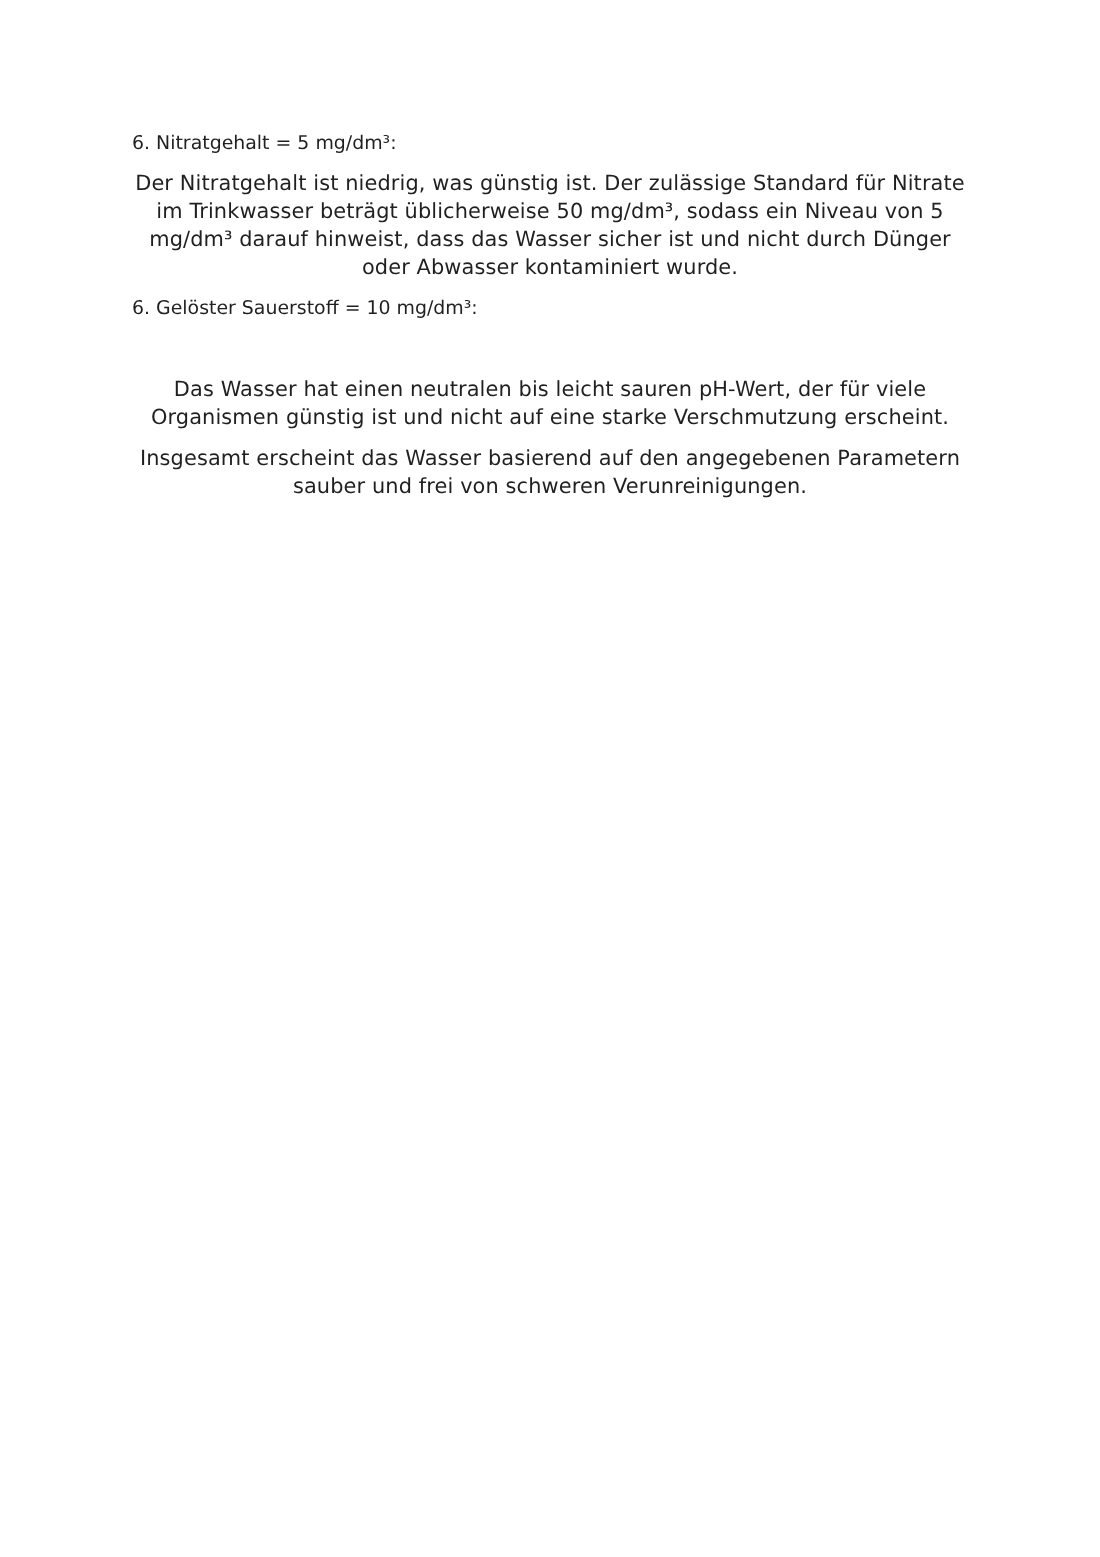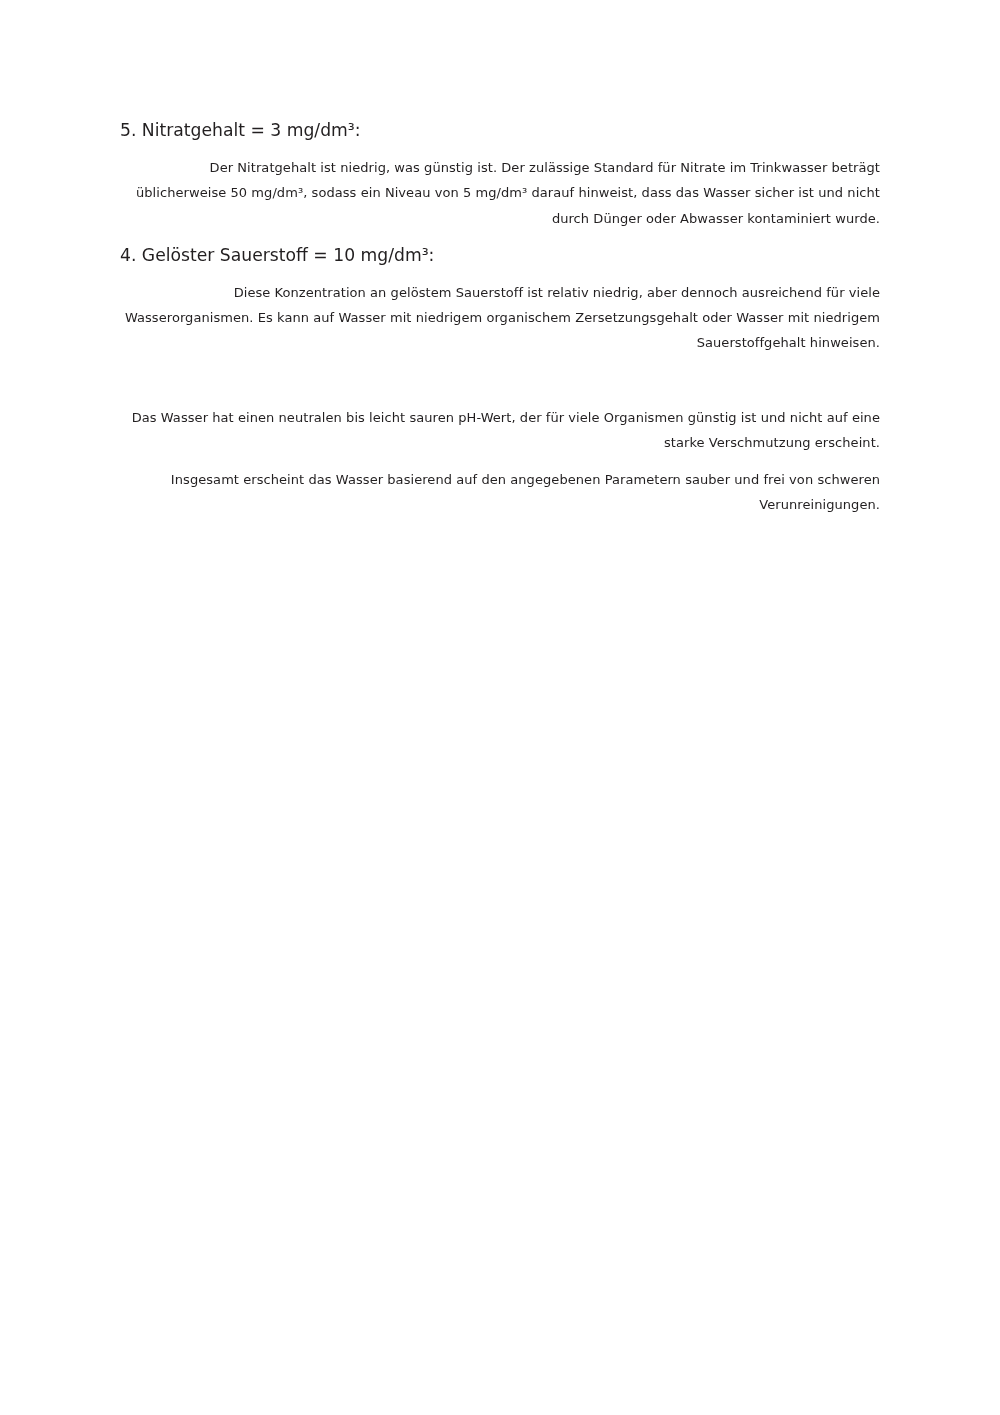--- a/index.html
+++ b/index.html
@@ -21,25 +21,25 @@
     width: 1000px;
     height: 1415px;
     background: #ffffff;
     padding: 118px 120px 0 120px;
   }
   .doc-body {
     width: 760px;
   }
   p.para {
     margin: 0 0 12px 0;
-    font-size: 13px;
+    font-size: 19px;
     line-height: 25.2px;
     letter-spacing: 0.005em;
     color: #221f20;
-    text-align: right;
+    text-align: center;
     white-space: normal;
   }
   p.para:last-child {
     margin-bottom: 0;
   }
   p.heading-line {
     margin: 0 0 12px 0;
     font-size: 17.2px;
     line-height: 25.2px;
     color: #221f20;
@@ -48,27 +48,26 @@
     height: 25px;
     margin: 0 0 12px 0;
   }
 </style>
 </head>
 <body>
 
 <div class="page">
   <div class="doc-body">
 
-    <p class="heading-line">5. Nitratgehalt = 3 mg/dm³:</p>
+    <p class="heading-line">6. Nitratgehalt = 5 mg/dm³:</p>
 
     <p class="para">Der Nitratgehalt ist niedrig, was günstig ist. Der zulässige Standard für Nitrate im Trinkwasser beträgt üblicherweise 50 mg/dm³, sodass ein Niveau von 5 mg/dm³ darauf hinweist, dass das Wasser sicher ist und nicht durch Dünger oder Abwasser kontaminiert wurde.</p>
 
-    <p class="heading-line">4. Gelöster Sauerstoff = 10 mg/dm³:</p>
+    <p class="heading-line">6. Gelöster Sauerstoff = 10 mg/dm³:</p>
 
-    <p class="para">Diese Konzentration an gelöstem Sauerstoff ist relativ niedrig, aber dennoch ausreichend für viele Wasserorganismen. Es kann auf Wasser mit niedrigem organischem Zersetzungsgehalt oder Wasser mit niedrigem Sauerstoffgehalt hinweisen.</p>
 
     <p class="para spacer-para"></p>
 
 
     <p class="para">Das Wasser hat einen neutralen bis leicht sauren pH-Wert, der für viele Organismen günstig ist und nicht auf eine starke Verschmutzung erscheint.</p>
 
 
 
 
     <p class="para">Insgesamt erscheint das Wasser basierend auf den angegebenen Parametern sauber und frei von schweren Verunreinigungen.</p>

